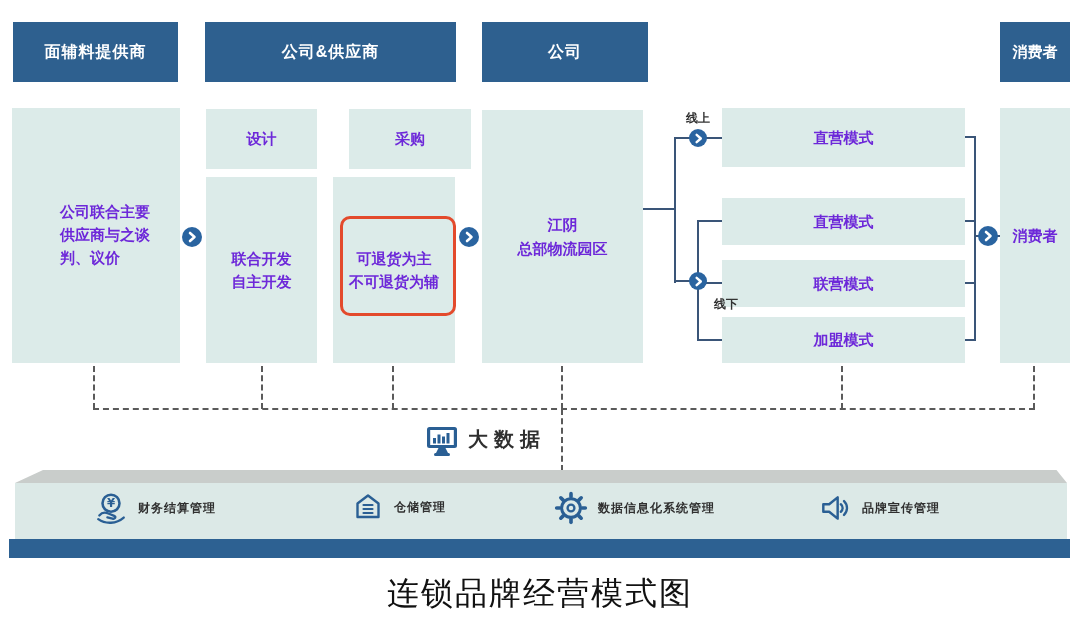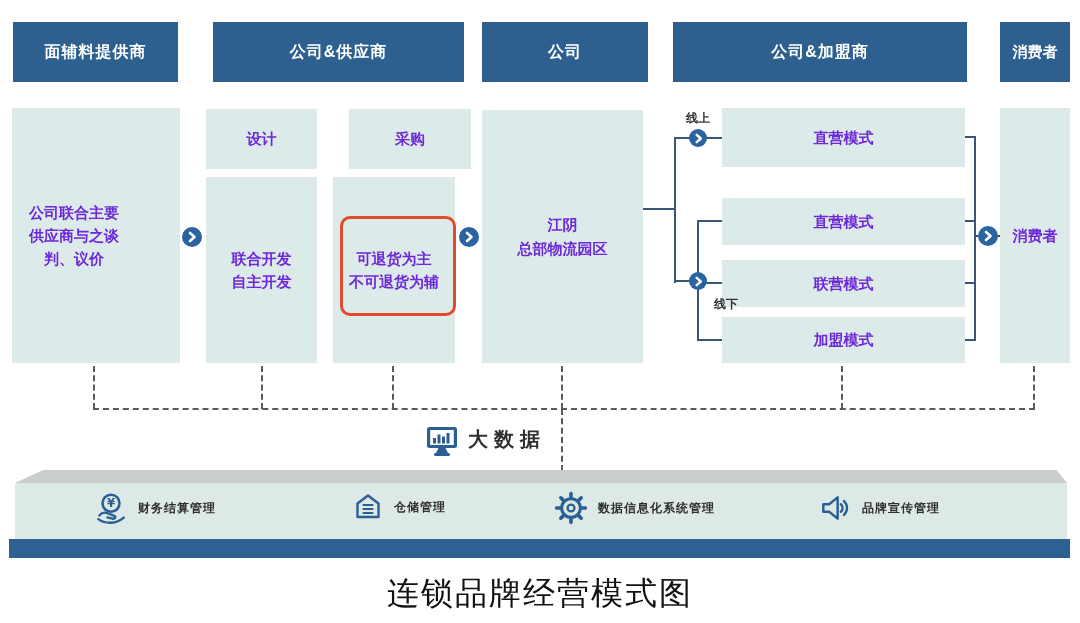--- a/index.html
+++ b/index.html
@@ -28,26 +28,25 @@
            font-family:"Liberation Serif","DejaVu Serif",serif;
            font-size:32px;color:#111111;letter-spacing:2px;}
   svg{display:block;}
 </style>
 </head>
 <body>
 
 <div id="stage">
 
   <div class="hdr" style="left:13px;width:165px;">面辅料提供商</div>
-  <div class="hdr" style="left:205px;width:251px;margin-left:8px;">公司&amp;供应商</div>
+  <div class="hdr" style="left:205px;width:251px;">公司&amp;供应商</div>
   <div class="hdr" style="left:482px;width:166px;">公司</div>
-  <div class="hdr" style="left:673px;width:294px;">公司&amp;加盟商</div>
   <div class="hdr" style="left:1000px;width:70px;font-size:15px;letter-spacing:0;">消费者</div>
 
-  <div class="lbox" style="left:12px;top:108px;width:168px;height:255px;justify-content:flex-start;padding-left:17px;box-sizing:border-box;text-align:center;">公司联合主要
+  <div class="lbox" style="left:12px;top:108px;width:168px;height:255px;justify-content:flex-start;padding-left:48px;box-sizing:border-box;text-align:left;font-family:Liberation Serif, serif;">公司联合主要
 供应商与之谈
 判、议价</div>
 
   <div class="lbox" style="left:206px;top:109px;width:111px;height:60px;">设计</div>
   <div class="lbox" style="left:333px;top:109px;width:122px;height:60px;margin-left:16px;">采购</div>
   <div class="lbox" style="left:206px;top:177px;width:111px;height:186px;">联合开发
 自主开发</div>
   <div class="lbox" style="left:333px;top:177px;width:122px;height:186px;">可退货为主
 不可退货为辅</div>
   <div class="redbox" style="left:340px;top:216px;width:110px;height:94px;"></div>

